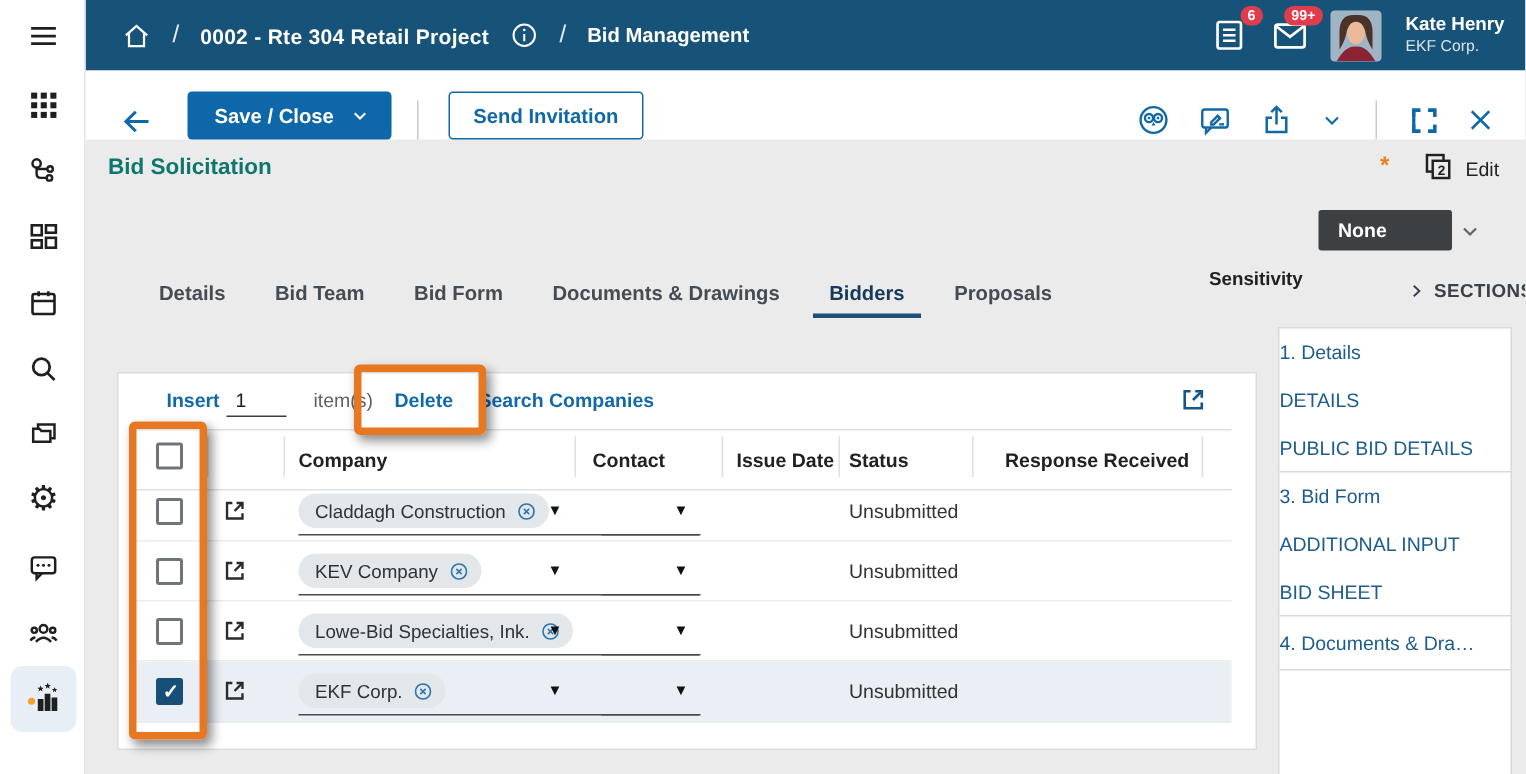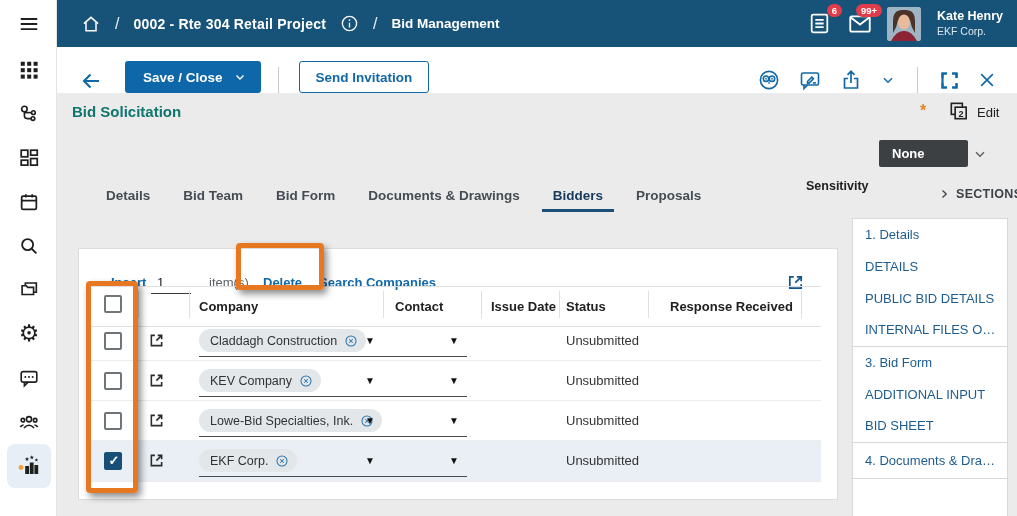--- a/index.html
+++ b/index.html
@@ -48,21 +48,21 @@
 
   
   .tabs { position:absolute; left:95px; top:183px; height:29px; display:flex; gap:11px; }
   .tab { padding:0 11px; font-size:13.5px; font-weight:bold; color:#454c53; line-height:26px; cursor:pointer; border-bottom:3px solid transparent; white-space:nowrap; }
   .tab.active { color:#16395c; border-bottom-color:#1d4e77; }
   .sections-toggle { position:absolute; left:938px; top:187px; display:flex; align-items:center; gap:6px; cursor:pointer; color:#3c4248; }
   .sections-toggle .txt { font-size:12.5px; font-weight:bold; letter-spacing:.3px; }
 
   
   .card { position:absolute; left:78px; top:248px; width:760px; height:252px; background:#fff; border:1px solid #dcdcdc; }
-  .grid-toolbar { position:absolute; left:0; top:16px; width:100%; height:37px; }
+  .grid-toolbar { position:absolute; left:0; top:0; width:100%; height:37px; }
   .g-link { position:absolute; top:10px; font-size:13px; font-weight:bold; color:#1169a8; cursor:pointer; }
   .count-input { position:absolute; left:72px; top:8px; width:40px; border:none; border-bottom:1px solid #3c3c3c; font-size:13px; color:#212121; padding:2px 2px 3px 6px; font-family:inherit; outline:none; background:transparent; }
   .g-muted { position:absolute; left:130px; top:10px; font-size:13px; color:#5f6368; }
   .g-open { position:absolute; left:706px; top:7px; cursor:pointer; }
 
   .thead { position:absolute; left:10px; top:37px; width:732px; height:41px; border-top:1px solid #e0e0e0; border-bottom:1px solid #e0e0e0; }
   .th { position:absolute; top:0; height:100%; display:flex; align-items:center; font-size:13px; font-weight:bold; color:#212121; }
   .vline { position:absolute; top:4px; width:1px; height:27px; background:#e0e0e0; }
 
   .row { position:absolute; left:10px; width:732px; height:40px; border-bottom:1px solid #ececec; }
@@ -80,21 +80,21 @@
   .status-txt { position:absolute; left:477px; top:12px; font-size:13px; color:#333; }
 
   
   .anno { position:absolute; border:5px solid #e87722; border-radius:4px; box-shadow:3px 4px 7px rgba(0,0,0,.45); z-index:20; pointer-events:none; }
   .anno-delete { left:236px; top:243px; width:88px; height:47px; }
   .anno-cbcol { left:86px; top:281px; width:52px; height:212px; }
 
   
   .spanel { position:absolute; left:852px; top:218px; width:156px; height:298px; background:#fff; border:1px solid #d9d9d9; border-bottom:none; }
   .sgroup { border-bottom:1px solid #d9d9d9; }
-  .sitem { height:31.7px; display:flex; align-items:center; padding-left:12px; font-size:13px; color:#1d5c8f; cursor:pointer; white-space:nowrap; overflow:hidden; }
+  .sitem { height:31.7px; display:flex; align-items:center; padding-left:0; font-size:13px; color:#1d5c8f; cursor:pointer; white-space:nowrap; overflow:hidden; }
 
   svg { display:block; }
 </style>
 </head>
 <body>
 
 <div id="app">
 
   <div class="lsb">
     <div class="lsb-active-bg"></div>
@@ -456,21 +456,20 @@
       <span class="chev-cont">▼</span>
       <span class="status-txt">Unsubmitted</span>
     </div>
   </div>
 
   <div class="spanel">
     <div class="sgroup">
       <div class="sitem">1. Details</div>
       <div class="sitem">DETAILS</div>
       <div class="sitem">PUBLIC BID DETAILS</div>
-      <div class="sitem">INTERNAL FILES O…</div>
     </div>
     <div class="sgroup">
       <div class="sitem">3. Bid Form</div>
       <div class="sitem">ADDITIONAL INPUT</div>
       <div class="sitem">BID SHEET</div>
     </div>
     <div class="sgroup">
       <div class="sitem" style="height:35px">4. Documents &amp; Dra…</div>
     </div>
   </div>

